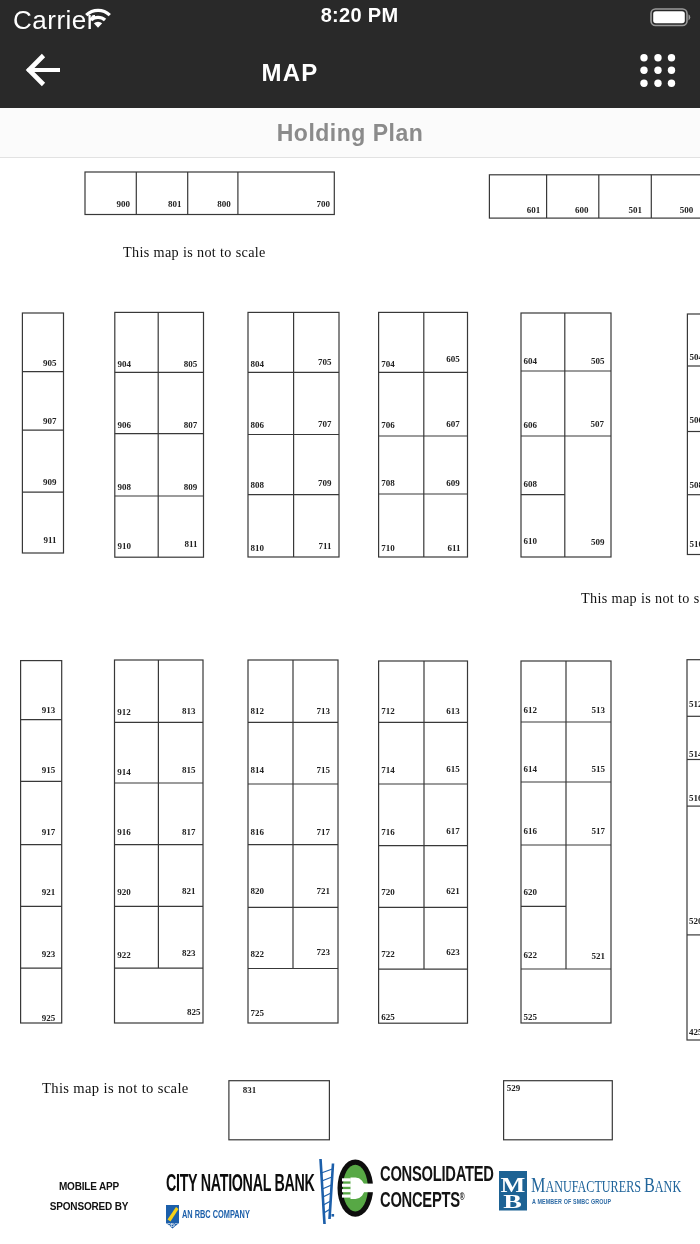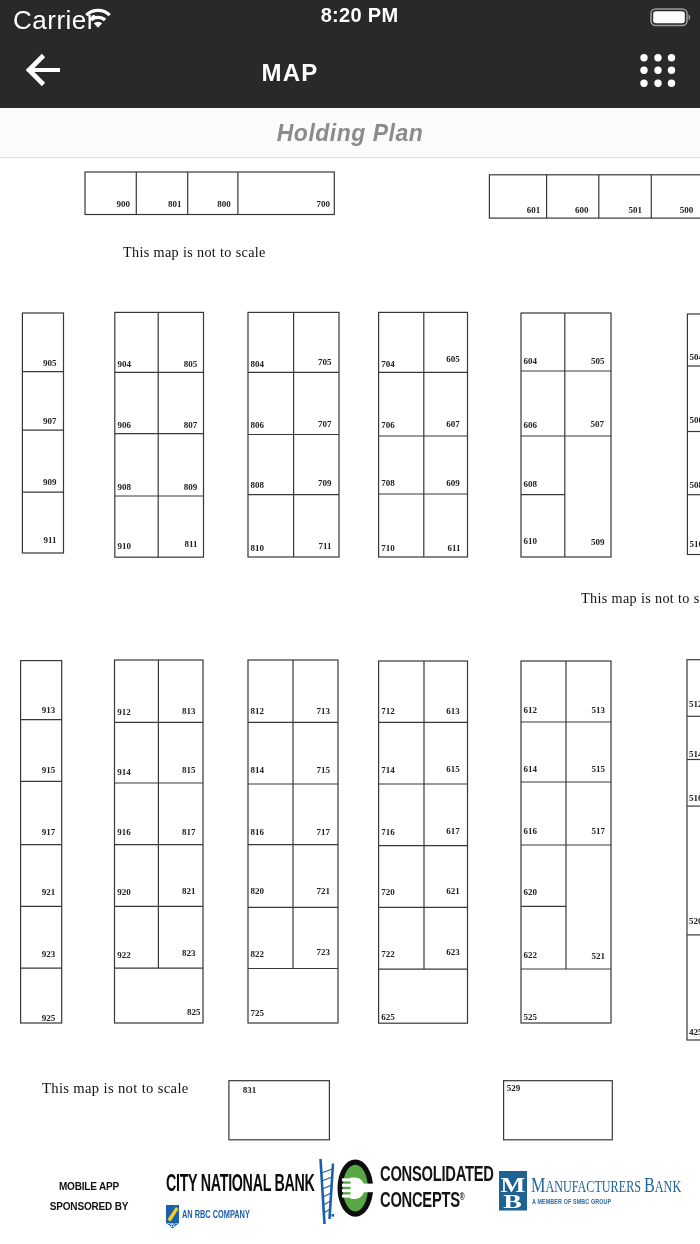--- a/index.html
+++ b/index.html
@@ -45,21 +45,21 @@
       <circle cx="21" cy="19.2" r="3.7"></circle>
       <circle cx="34.5" cy="19.2" r="3.7"></circle>
     <circle cx="7" cy="32.2" r="3.7"></circle>
       <circle cx="21" cy="32.2" r="3.7"></circle>
       <circle cx="34.5" cy="32.2" r="3.7"></circle>
   </g>
 </svg>
 
 <div class="abs" style="left:0;top:108px;width:700px;height:48.5px;background:#fbfbfb;border-bottom:1px solid #e2e2e2;"></div>
 
-<div class="abs" style="left:0;top:120px;width:700px;text-align:center;color:#8b8b8b;font-size:23px;font-weight:bold;letter-spacing:0.5px;font-style:italic;">Holding Plan</div>
+<div class="abs" style="left:0;top:120px;width:700px;text-align:center;color:#8b8b8b;font-size:23px;font-weight:bold;letter-spacing:0.5px;">Holding Plan</div>
 
 <svg class="abs" style="left:0;top:0;" width="700" height="1155" viewBox="0 0 700 1155">
 
 <g>
       <rect x="85.0" y="172.0" width="249.3" height="42.5" fill="none" stroke="#383838" stroke-width="1.2"></rect>
       <line x1="136.3" y1="172.0" x2="136.3" y2="214.5" stroke="#383838" stroke-width="1.2"></line>
       <line x1="187.7" y1="172.0" x2="187.7" y2="214.5" stroke="#383838" stroke-width="1.2"></line>
       <line x1="237.9" y1="172.0" x2="237.9" y2="214.5" stroke="#383838" stroke-width="1.2"></line>
     </g>
 

